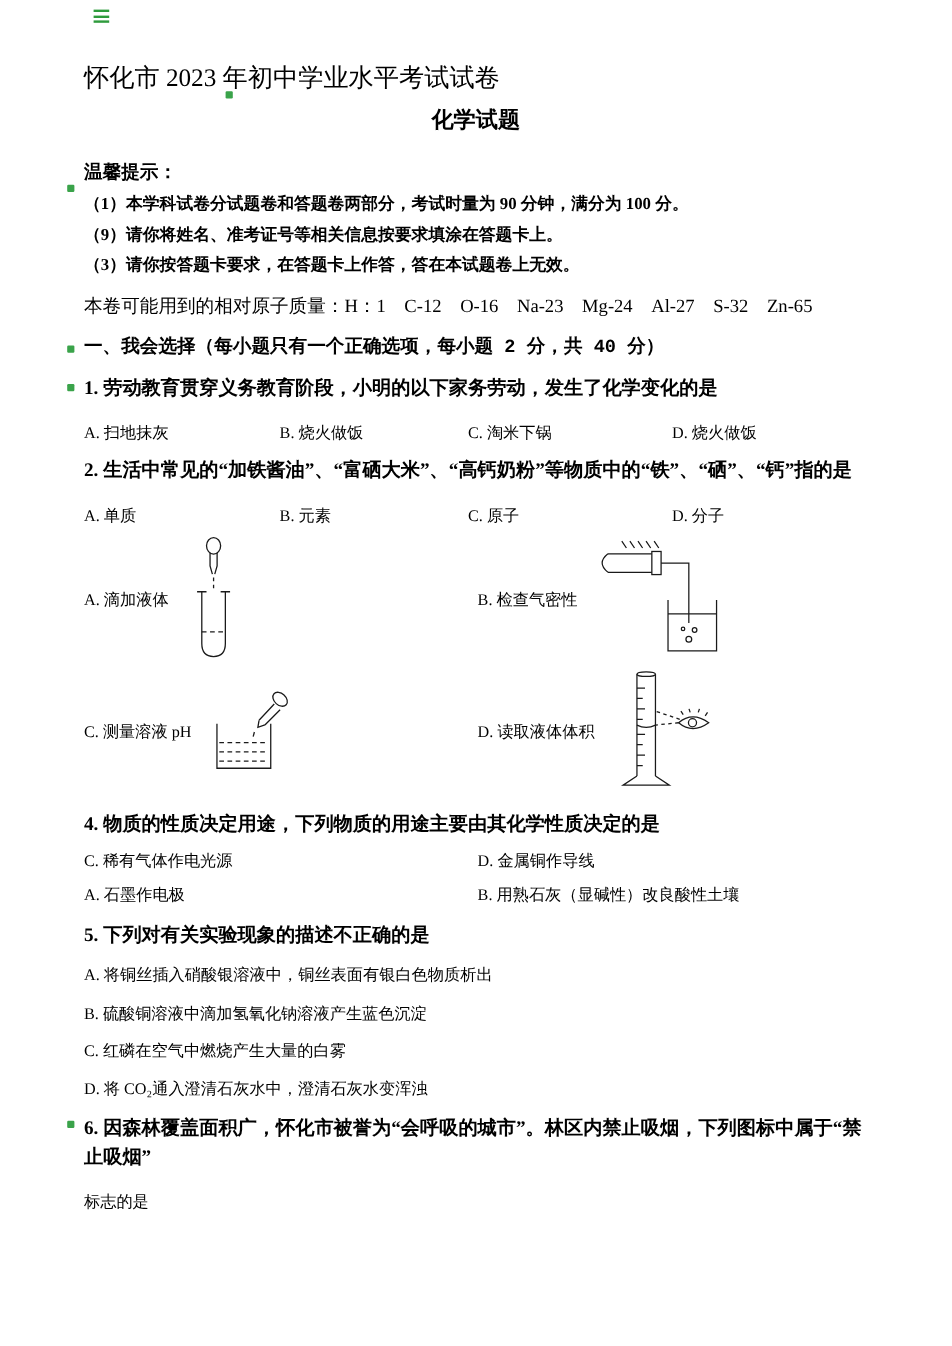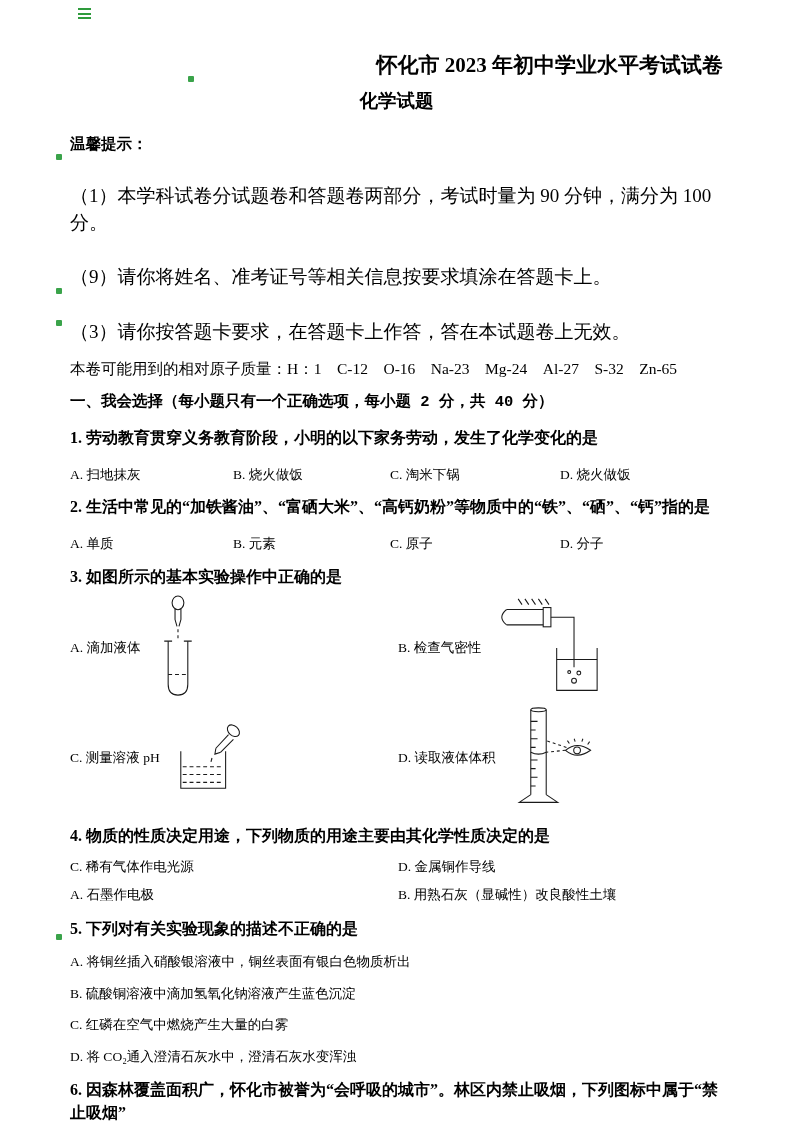--- a/index.html
+++ b/index.html
@@ -15,41 +15,41 @@
     color: #000000;
     font-family: "Liberation Serif", serif;
     overflow: hidden;
   }
   .content {
     padding: 52px 70px 0 70px;
   }
   .title {
     margin: 0;
     font-size: 21px;
-    font-weight: bold;
-    text-align: right;
+    font-weight: normal;
+    text-align: left;
     line-height: 1.3;
   }
   .subtitle {
     margin: 10px 0 0 0;
     font-size: 18.5px;
     font-weight: bold;
     text-align: center;
     line-height: 1.3;
   }
   .notice-label {
     margin-top: 20px;
     font-size: 15.5px;
     font-weight: bold;
     line-height: 1.4;
   }
   .notice-item {
-    margin-top: 28px;
-    font-size: 19px;
-    font-weight: normal;
+    margin-top: 6px;
+    font-size: 14px;
+    font-weight: bold;
     line-height: 1.4;
   }
   .atomic {
     margin-top: 13px;
     font-size: 15.5px;
     font-weight: normal;
     line-height: 1.4;
     white-space: pre-wrap;
   }
   .section-title {
@@ -173,21 +173,20 @@
     </div>
 
     <div class="stem tight">2. 生活中常见的“加铁酱油”、“富硒大米”、“高钙奶粉”等物质中的“铁”、“硒”、“钙”指的是</div>
     <div class="opts4">
       <span>A. 单质</span>
       <span>B. 元素</span>
       <span>C. 原子</span>
       <span>D. 分子</span>
     </div>
 
-    <div class="stem">3. 如图所示的基本实验操作中正确的是</div>
 
     <div class="figrow">
       <div class="figcell">
         <span>A. 滴加液体</span>
         <svg width="52" height="108" viewBox="0 0 52 110">
           <ellipse cx="27" cy="9" rx="6" ry="7"></ellipse>
           <path d="M24,15 L24,26 L26,33 M30,15 L30,26 L28,33"></path>
           <path d="M27,36 L27,39 M27,42 L27,45"></path>
           <path d="M13,48 L21,48 M33,48 L41,48"></path>
           <path d="M17,48 L17,92 Q17,103 27,103 Q37,103 37,92 L37,48"></path>

